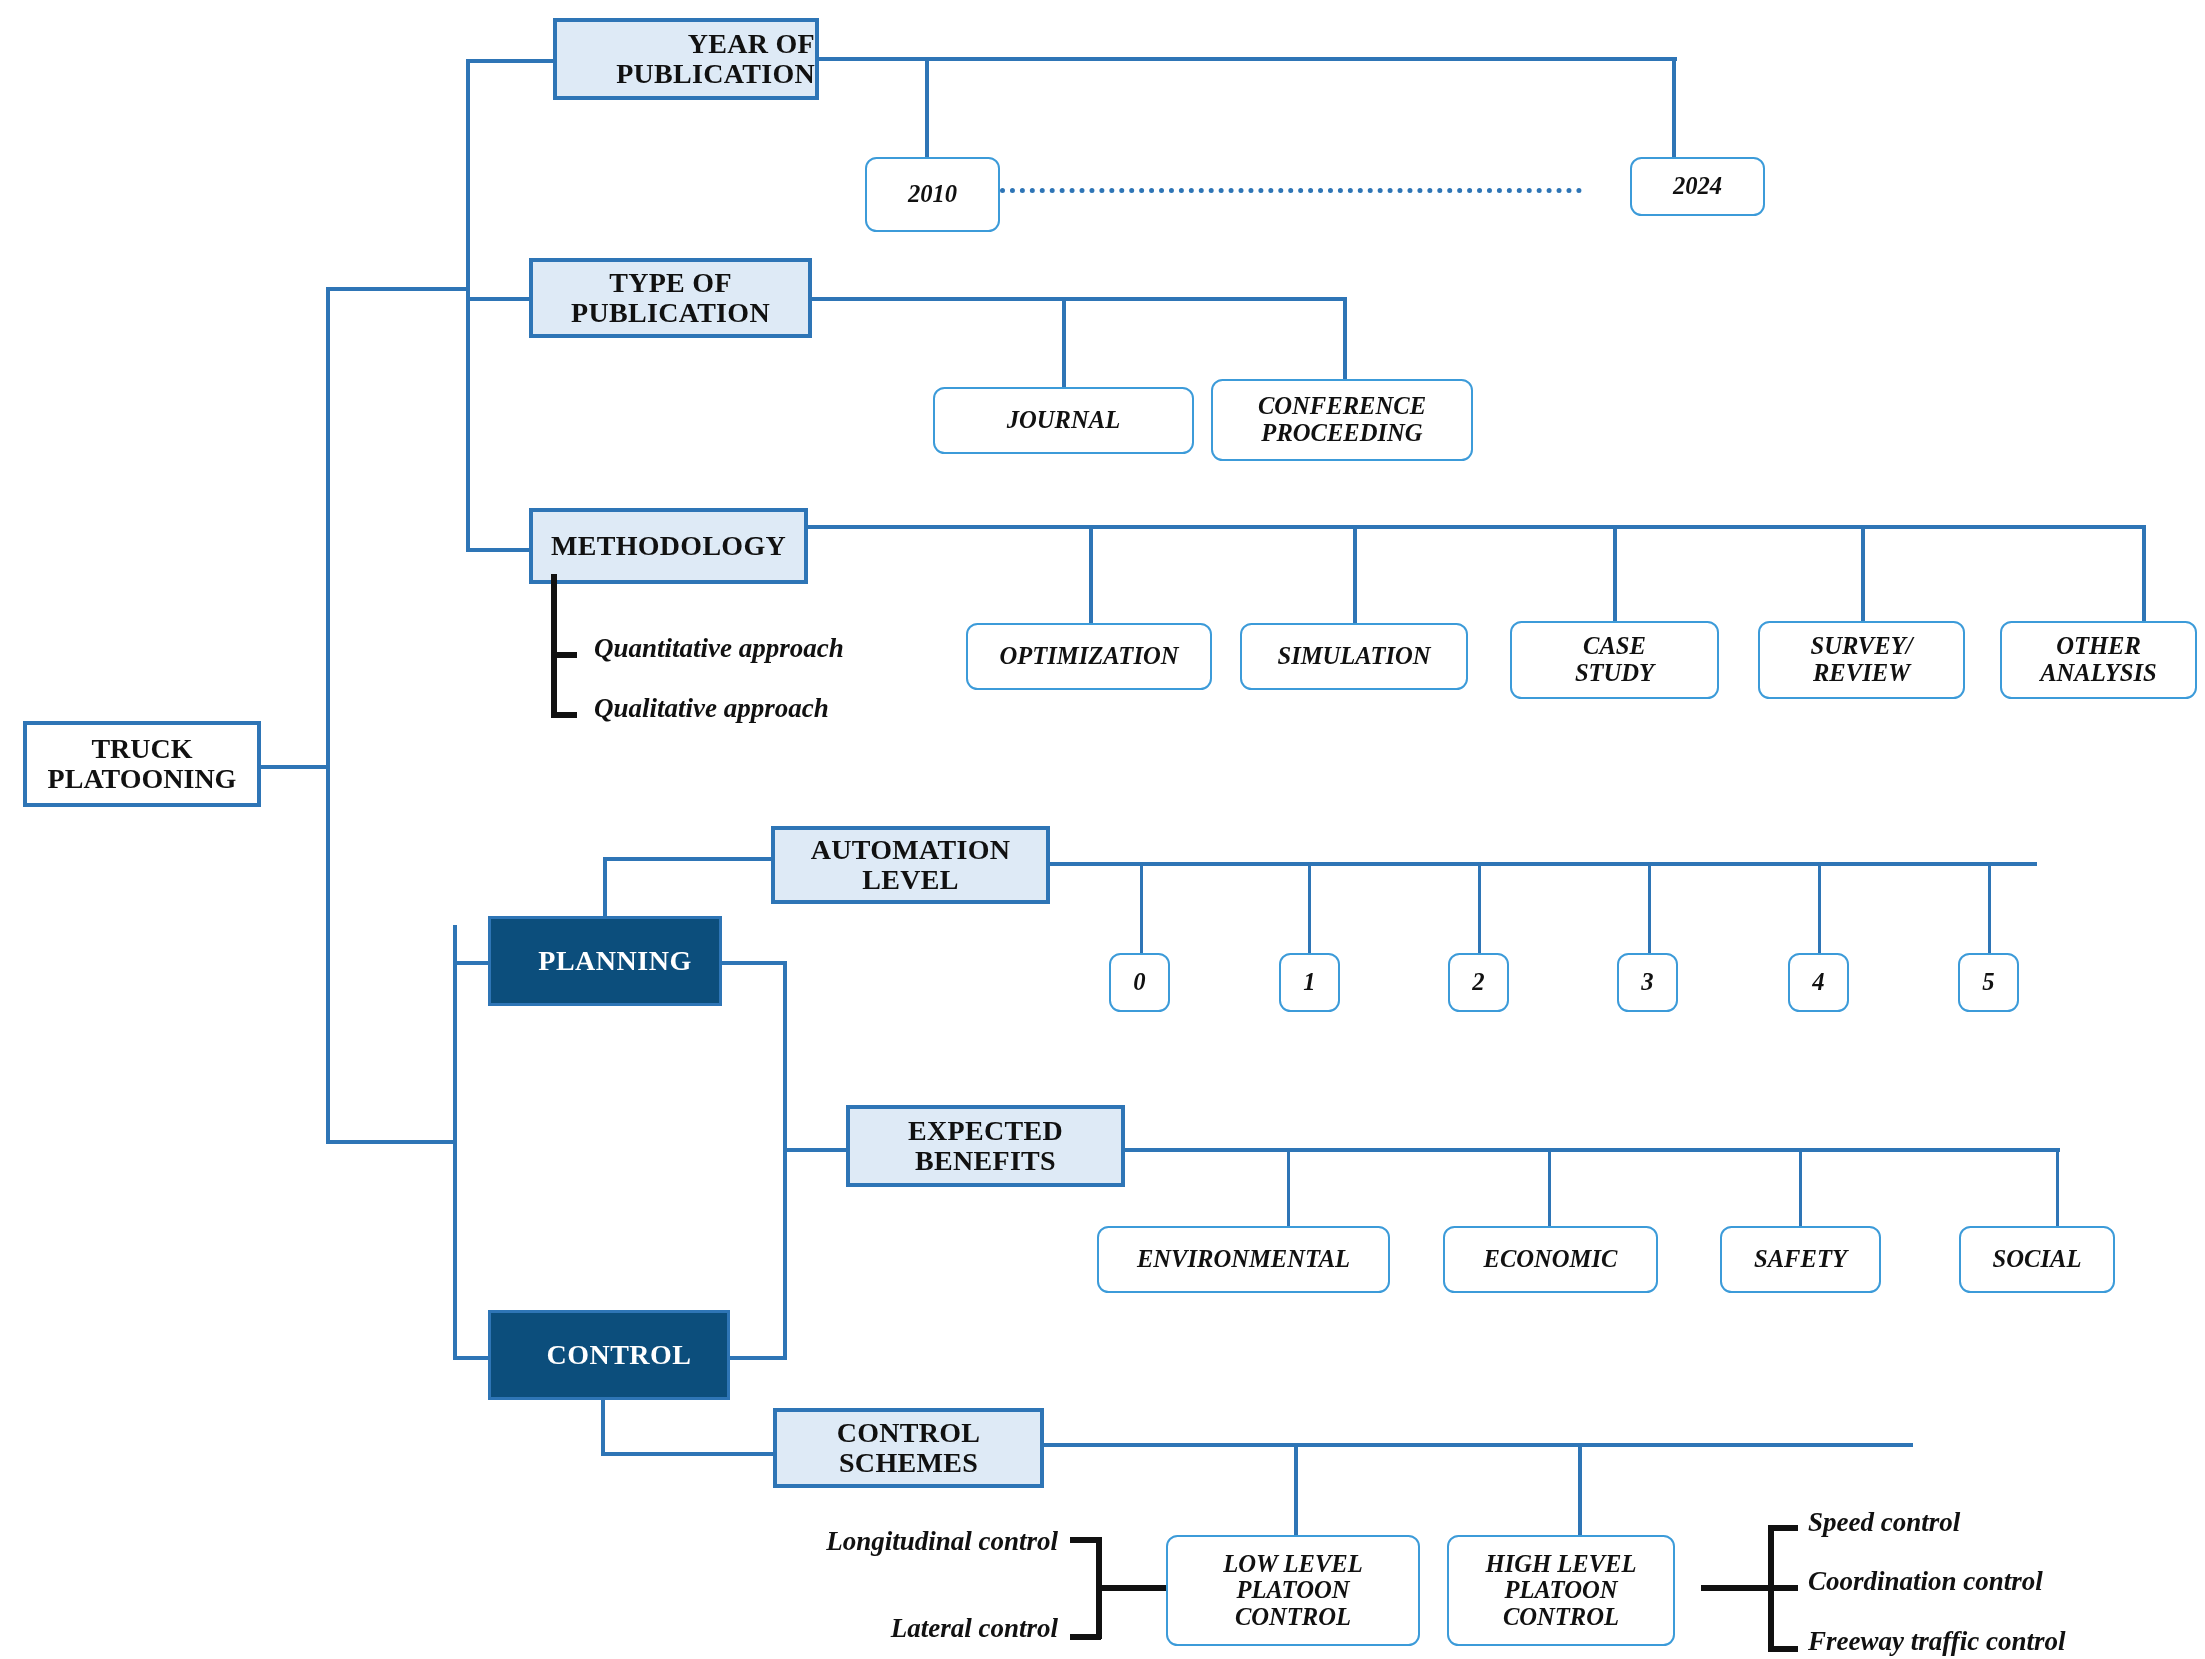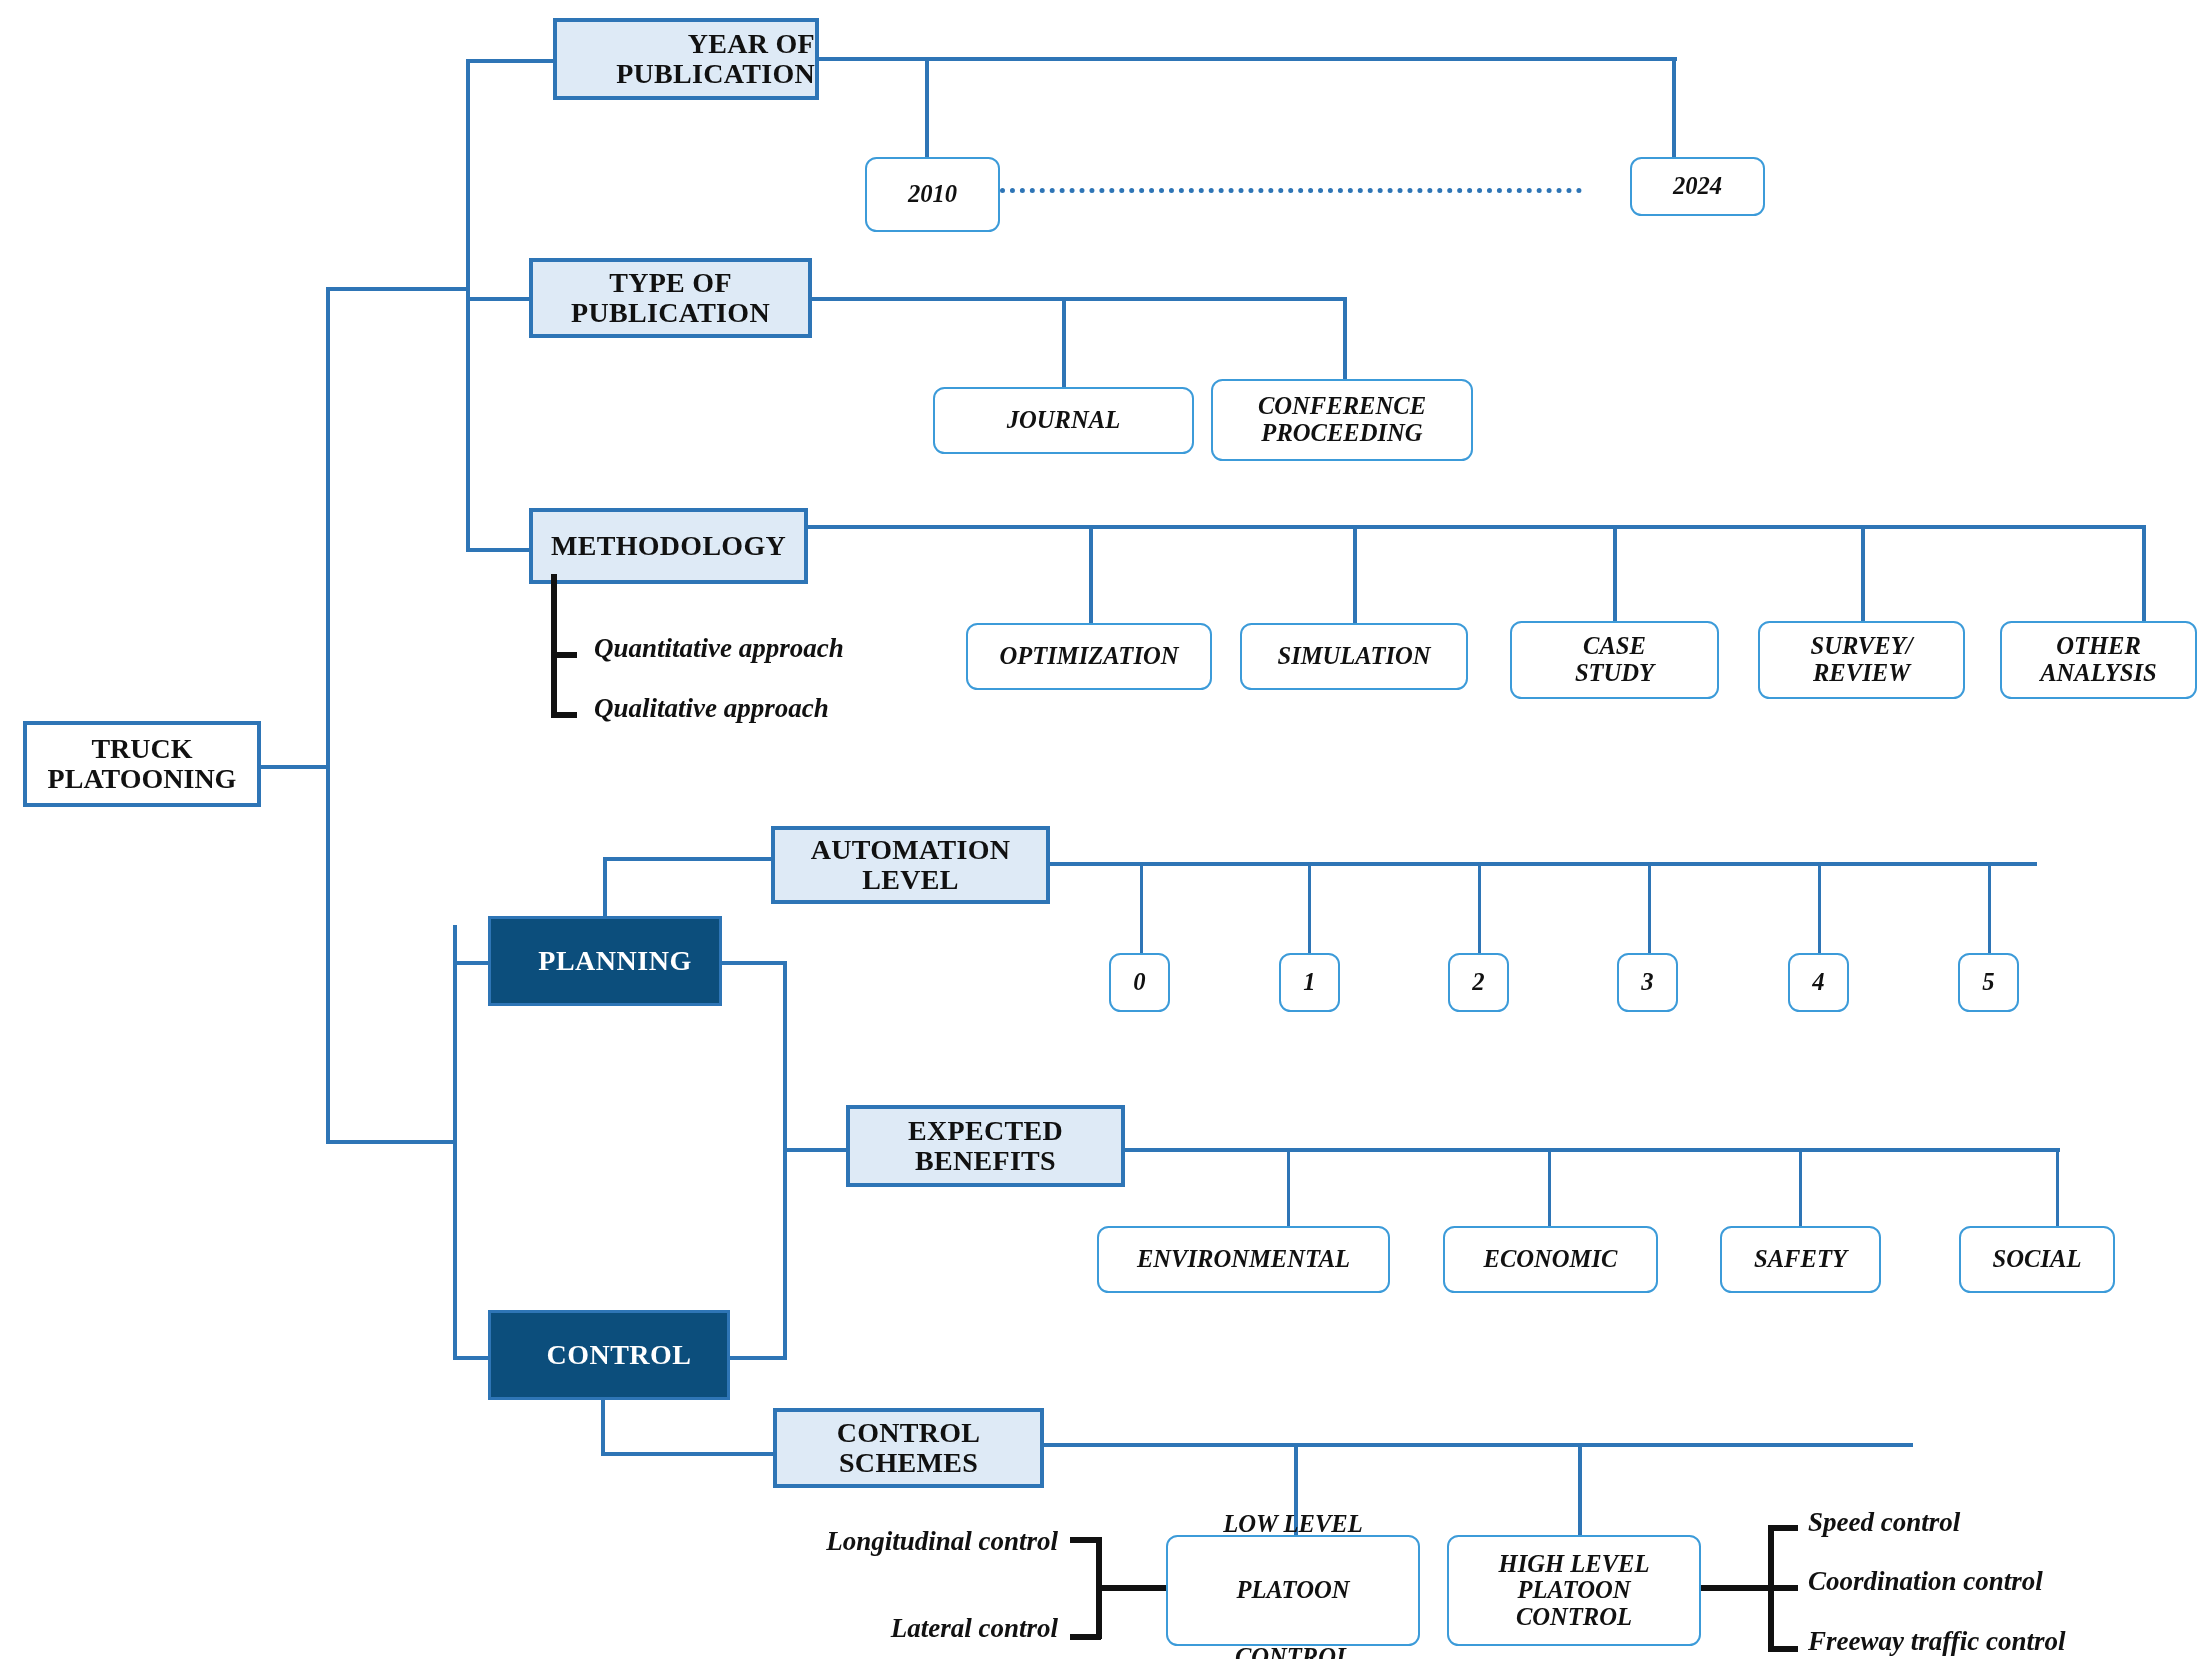--- a/index.html
+++ b/index.html
@@ -238,26 +238,26 @@
   </div>
 
   <div class="node cat" style="left:773px;top:1408px;width:271px;height:80px;flex-direction:column;">
     <span>CONTROL</span>
     <span>SCHEMES</span>
   </div>
 
   <div class="tlabel left" style="left:730px;top:1526px;width:328px;">Longitudinal control</div>
   <div class="tlabel left" style="left:730px;top:1613px;width:328px;">Lateral control</div>
 
-  <div class="node leaf" style="left:1166px;top:1535px;width:254px;height:111px;flex-direction:column;gap:40px;">
+  <div class="node leaf" style="left:1166px;top:1535px;width:254px;height:111px;flex-direction:column;">
     <span>LOW LEVEL</span>
     <span>PLATOON</span>
     <span>CONTROL</span>
   </div>
-  <div class="node leaf" style="left:1447px;top:1535px;width:254px;height:111px;flex-direction:column;">
+  <div class="node leaf" style="left:1447px;top:1535px;width:228px;height:111px;flex-direction:column;">
     <span>HIGH LEVEL</span>
     <span>PLATOON</span>
     <span>CONTROL</span>
   </div>
 
   <div class="tlabel right" style="left:1808px;top:1507px;">Speed control</div>
   <div class="tlabel right" style="left:1808px;top:1566px;">Coordination control</div>
   <div class="tlabel right" style="left:1808px;top:1626px;">Freeway traffic control</div>
 
 </div>

